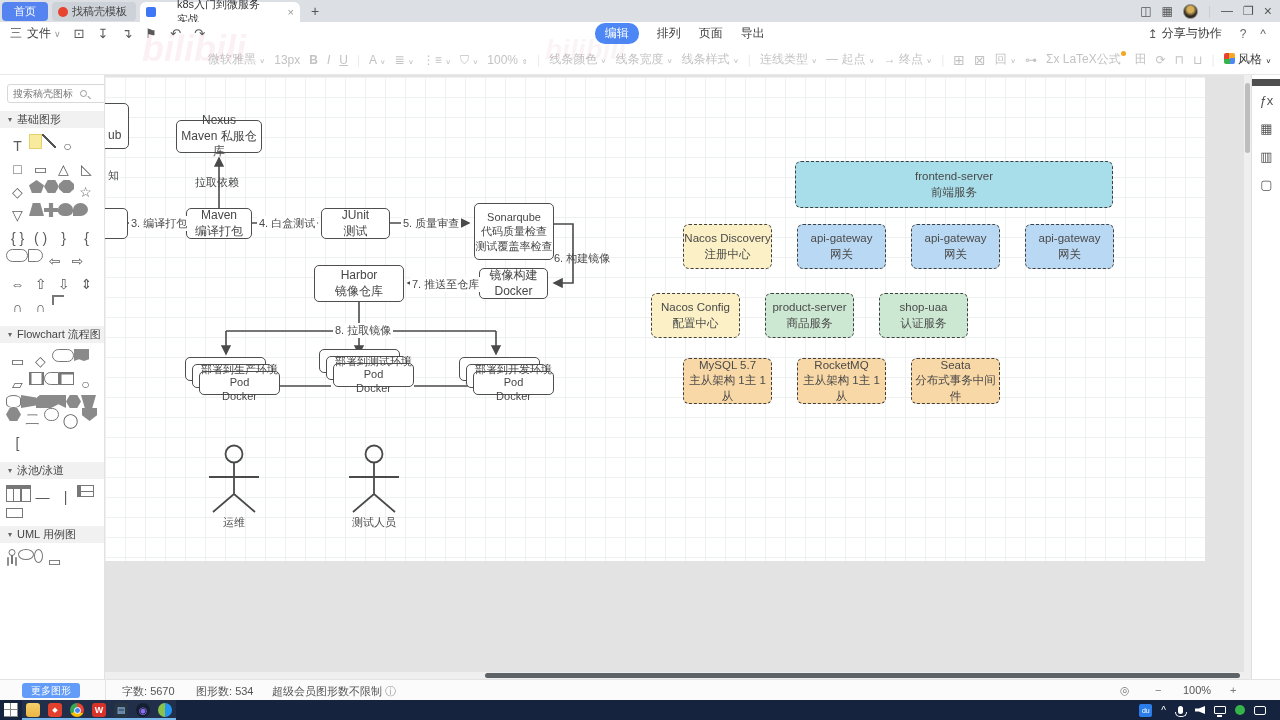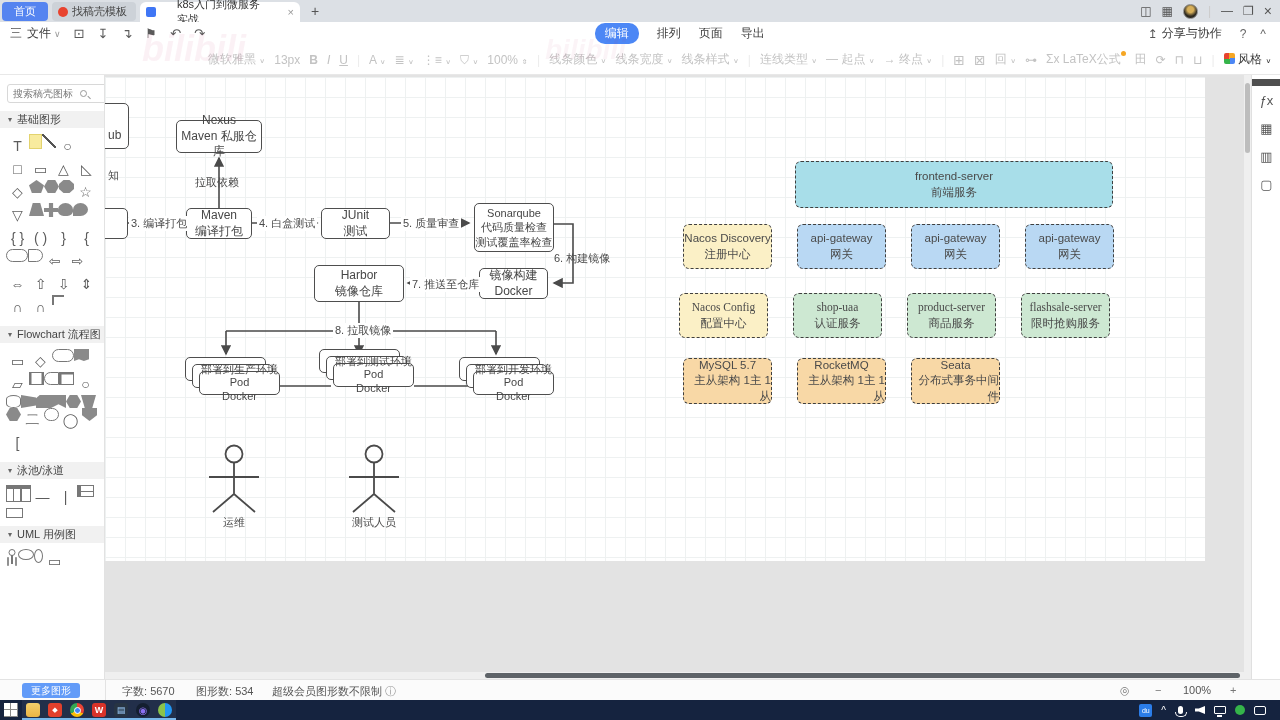--- a/index.html
+++ b/index.html
@@ -75,21 +75,21 @@
   .canvas{position:absolute;left:105px;top:75px;right:0;bottom:41px;background:#e3e3e3;overflow:hidden;}
   .page{position:absolute;left:0;top:2px;width:1100px;height:484px;background-color:#fff;background-image:linear-gradient(#eef1f1 1px,transparent 1px),linear-gradient(90deg,#eef1f1 1px,transparent 1px),linear-gradient(#e6ebeb 1px,transparent 1px),linear-gradient(90deg,#e6ebeb 1px,transparent 1px);background-size:20px 20px,20px 20px,100px 100px,100px 100px;}
   .diagram{position:absolute;left:0;top:6px;width:1100px;height:480px;}
   .fnode{position:absolute;background:#fff;border:1.5px solid #4e4e4e;border-radius:5px;display:flex;flex-direction:column;align-items:center;justify-content:center;font-size:12px;color:#474747;line-height:1.3;text-align:center;}
   .elabel{position:absolute;font-size:11px;color:#4a4a4a;background:#fff;padding:0 2px;white-space:nowrap;}
   .stack{position:absolute;width:97px;height:56px;}
   .layer{position:absolute;width:81px;height:24px;background:#fff;border:1.5px solid #4e4e4e;border-radius:5px;}
   .layer.front{display:flex;flex-direction:column;align-items:center;justify-content:center;font-size:11px;color:#474747;line-height:1.2;text-align:center;}
   .actor-label{position:absolute;font-size:11px;color:#4a4a4a;text-align:center;}
   .srv-row{position:absolute;display:flex;gap:25px;}
-  .srv-box{width:89px;height:45px;border:1.6px dashed #3f3f3f;border-radius:6px;display:flex;flex-direction:column;align-items:center;justify-content:center;font-size:11.5px;color:#4a4a4a;line-height:1.35;text-align:right;}
+  .srv-box{width:89px;height:45px;border:1.6px dashed #3f3f3f;border-radius:6px;display:flex;flex-direction:column;align-items:center;justify-content:center;font-size:11.5px;color:#4a4a4a;line-height:1.35;text-align:center;}
   .frontend{position:absolute;left:690px;top:80px;width:318px;height:47px;border:1.6px dashed #3f3f3f;border-radius:6px;display:flex;flex-direction:column;align-items:center;justify-content:center;font-size:11.5px;color:#4a4a4a;line-height:1.35;}
   .c-cyan{background:#a8dee9;}
   .c-yellow{background:#fbf0c6;}
   .c-blue{background:#b9d8f3;}
   .c-green{background:#cde8d2;}
   .c-orange{background:#f8d8a6;}
   .vscroll{position:absolute;right:29px;top:0;bottom:0;width:7px;background:#efefef;}
   .vthumb{position:absolute;left:1px;top:8px;width:5px;height:70px;background:#bdbdbd;border-radius:3px;}
   .hscroll{position:absolute;left:0;bottom:0;height:7px;right:36px;background:#efefef;}
   .hthumb{position:absolute;left:380px;top:1px;width:755px;height:5px;background:#5e6368;border-radius:3px;}
@@ -343,21 +343,21 @@
         <span>Maven 私服仓库</span>
     </div>
     <div class="fnode" style="left:81px;top:127px;width:66px;height:31px;">
       <span>Maven</span>
         <span>编译打包</span>
     </div>
     <div class="fnode" style="left:216px;top:127px;width:69px;height:31px;">
       <span>JUnit</span>
         <span>测试</span>
     </div>
-    <div class="fnode" style="left:369px;top:122px;width:80px;height:49px;font-size:11px;">
+    <div class="fnode" style="left:369px;top:122px;width:80px;height:57px;font-size:11px;">
       <span>Sonarqube</span>
         <span>代码质量检查</span>
         <span>测试覆盖率检查</span>
     </div>
     <div class="fnode" style="left:374px;top:187px;width:69px;height:31px;">
       <span>镜像构建</span>
         <span>Docker</span>
     </div>
     <div class="fnode" style="left:209px;top:184px;width:90px;height:37px;">
       <span>Harbor</span>
@@ -426,36 +426,32 @@
         </div>
         <div class="srv-box c-blue">
           <span>api-gateway</span>
           <span>网关</span>
         </div>
         <div class="srv-box c-blue">
           <span>api-gateway</span>
           <span>网关</span>
         </div>
       </div>
-    <div class="srv-row" style="left:574px;top:212px;font-family:Liberation Serif, serif;">
+    <div class="srv-row" style="left:546px;top:212px;">
         <div class="srv-box c-yellow">
           <span>Nacos Config</span>
           <span>配置中心</span>
         </div>
         <div class="srv-box c-green">
+          <span>product-server</span>
+          <span>商品服务</span>
+        </div>
+        <div class="srv-box c-green">
           <span>shop-uaa</span>
           <span>认证服务</span>
-        </div>
-        <div class="srv-box c-green">
-          <span>product-server</span>
-          <span>商品服务</span>
-        </div>
-        <div class="srv-box c-green">
-          <span>flashsale-server</span>
-          <span>限时抢购服务</span>
         </div>
       </div>
     <div class="srv-row" style="left:578px;top:277px;">
         <div class="srv-box c-orange" style="height:46px;">
           <span>MySQL 5.7</span>
           <span>主从架构 1主 1从</span>
         </div>
         <div class="srv-box c-orange" style="height:46px;">
           <span>RocketMQ</span>
           <span>主从架构 1主 1从</span>

